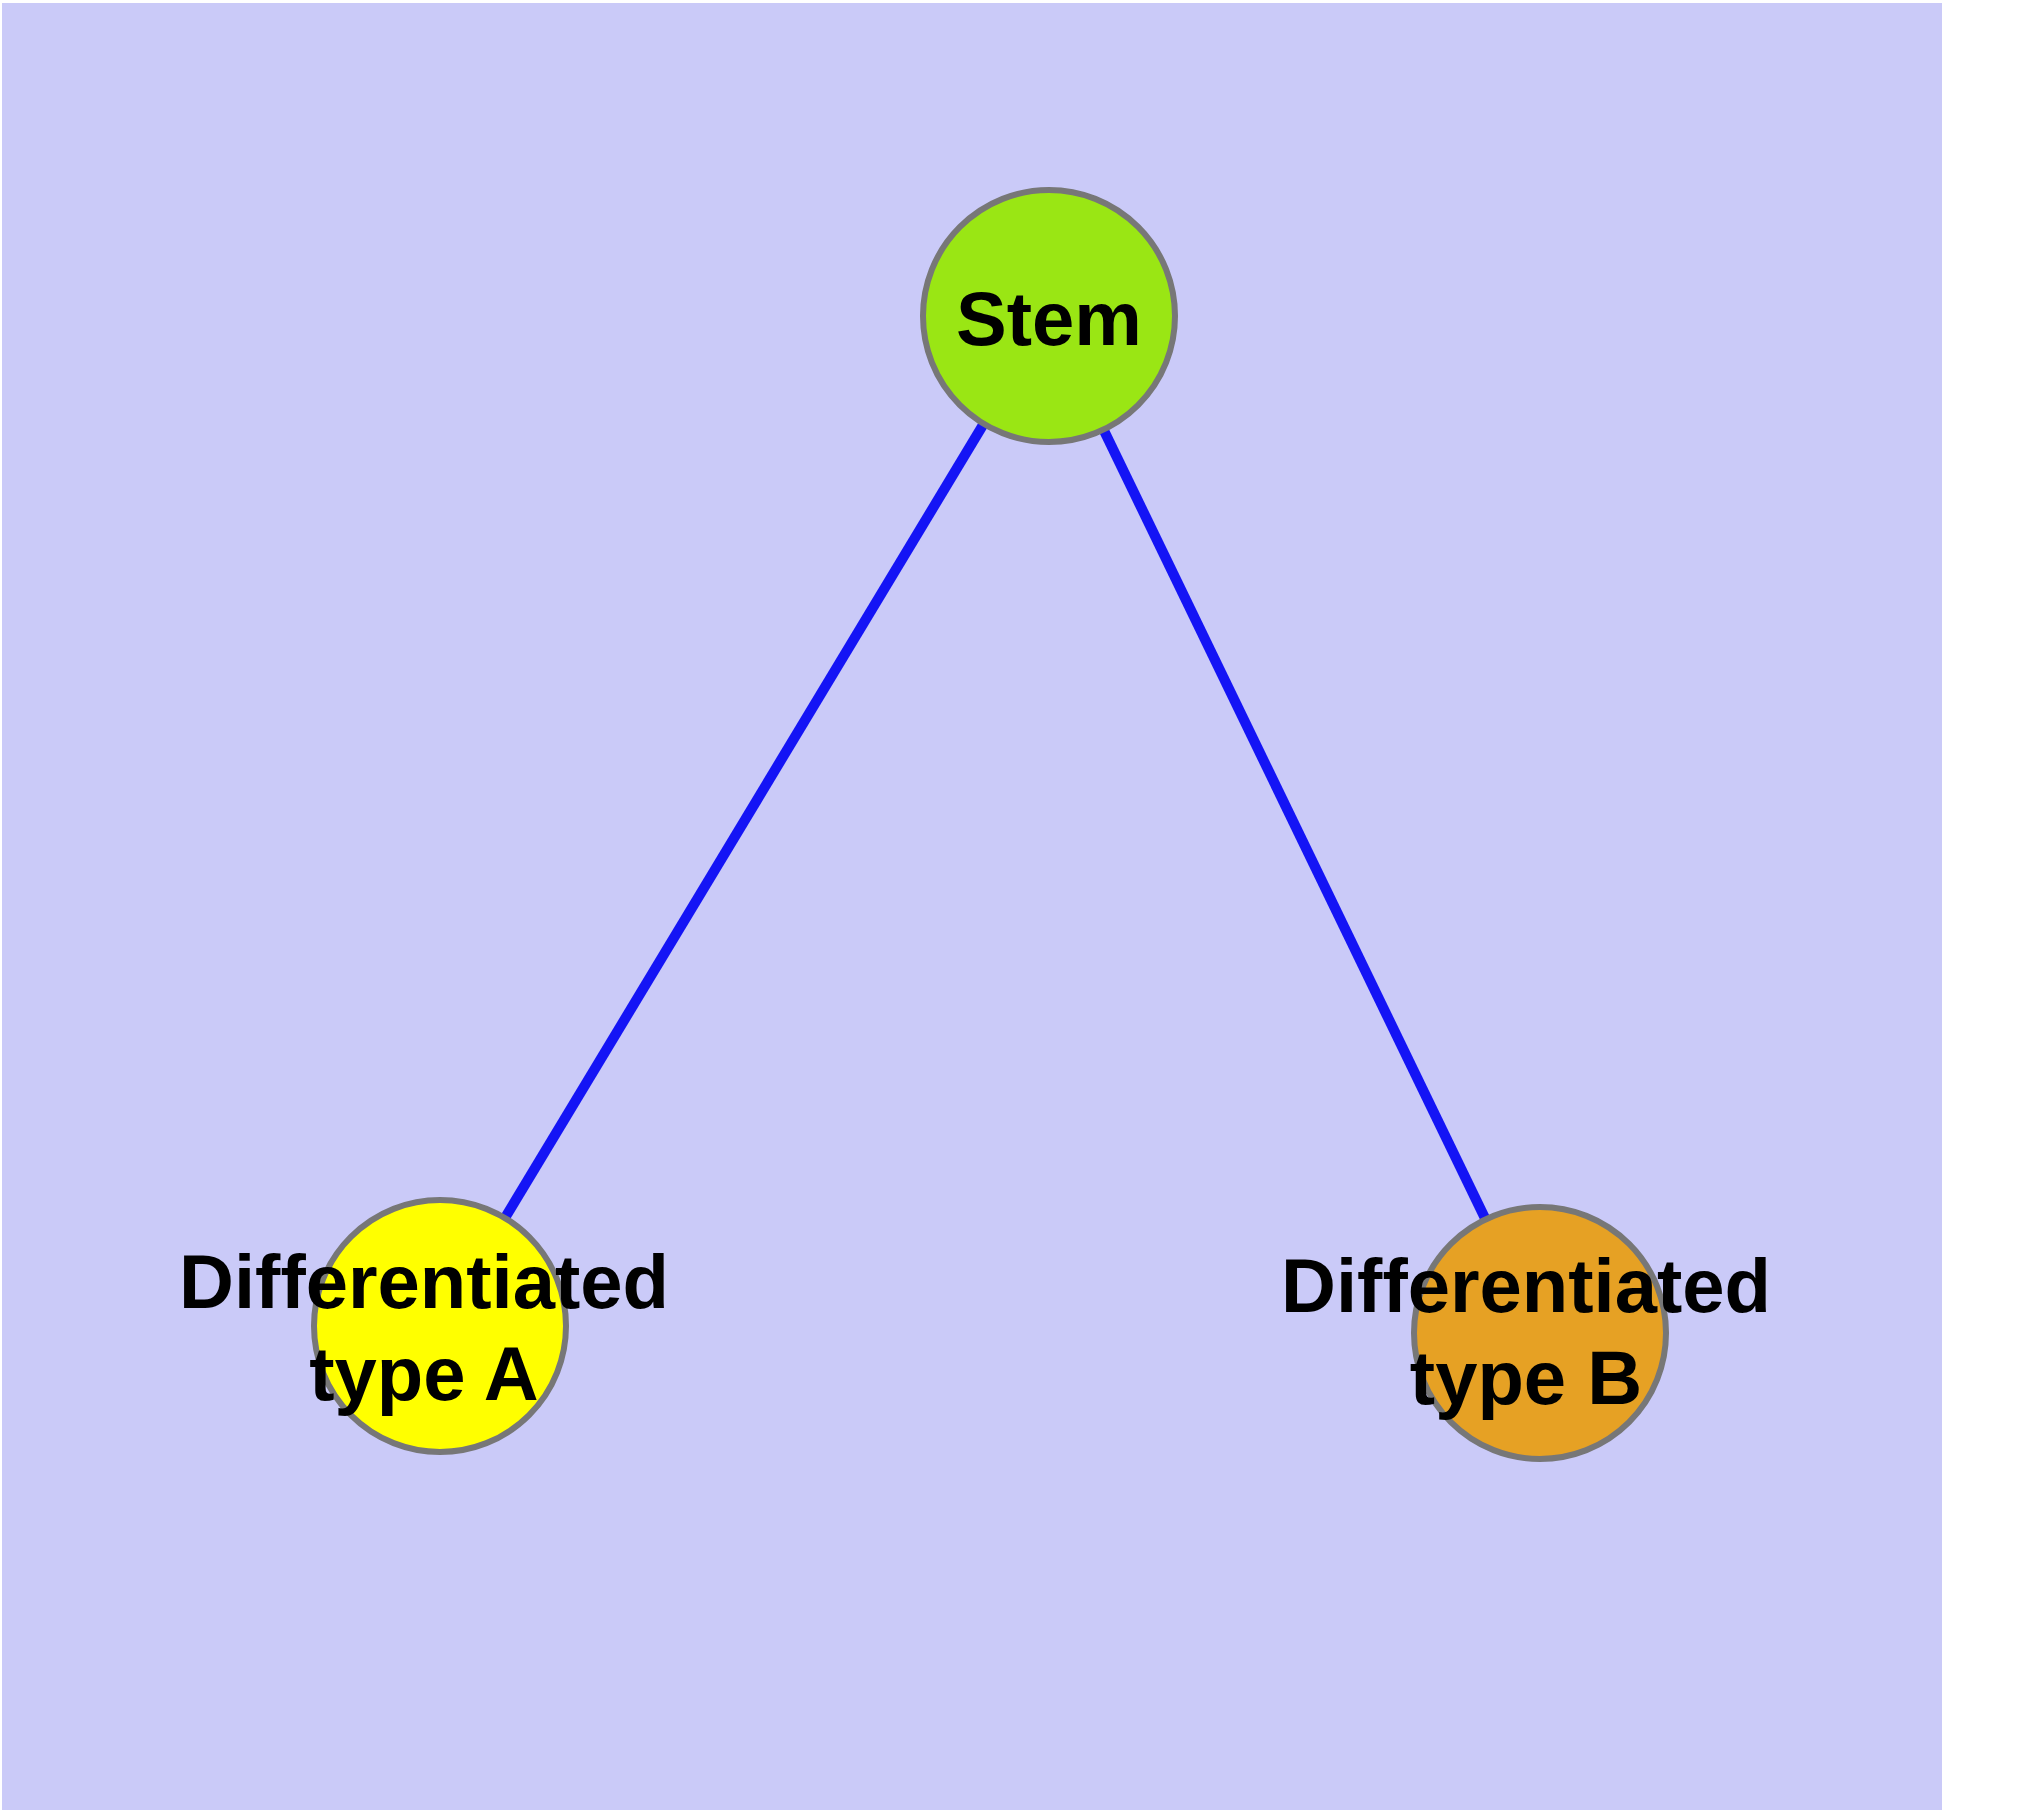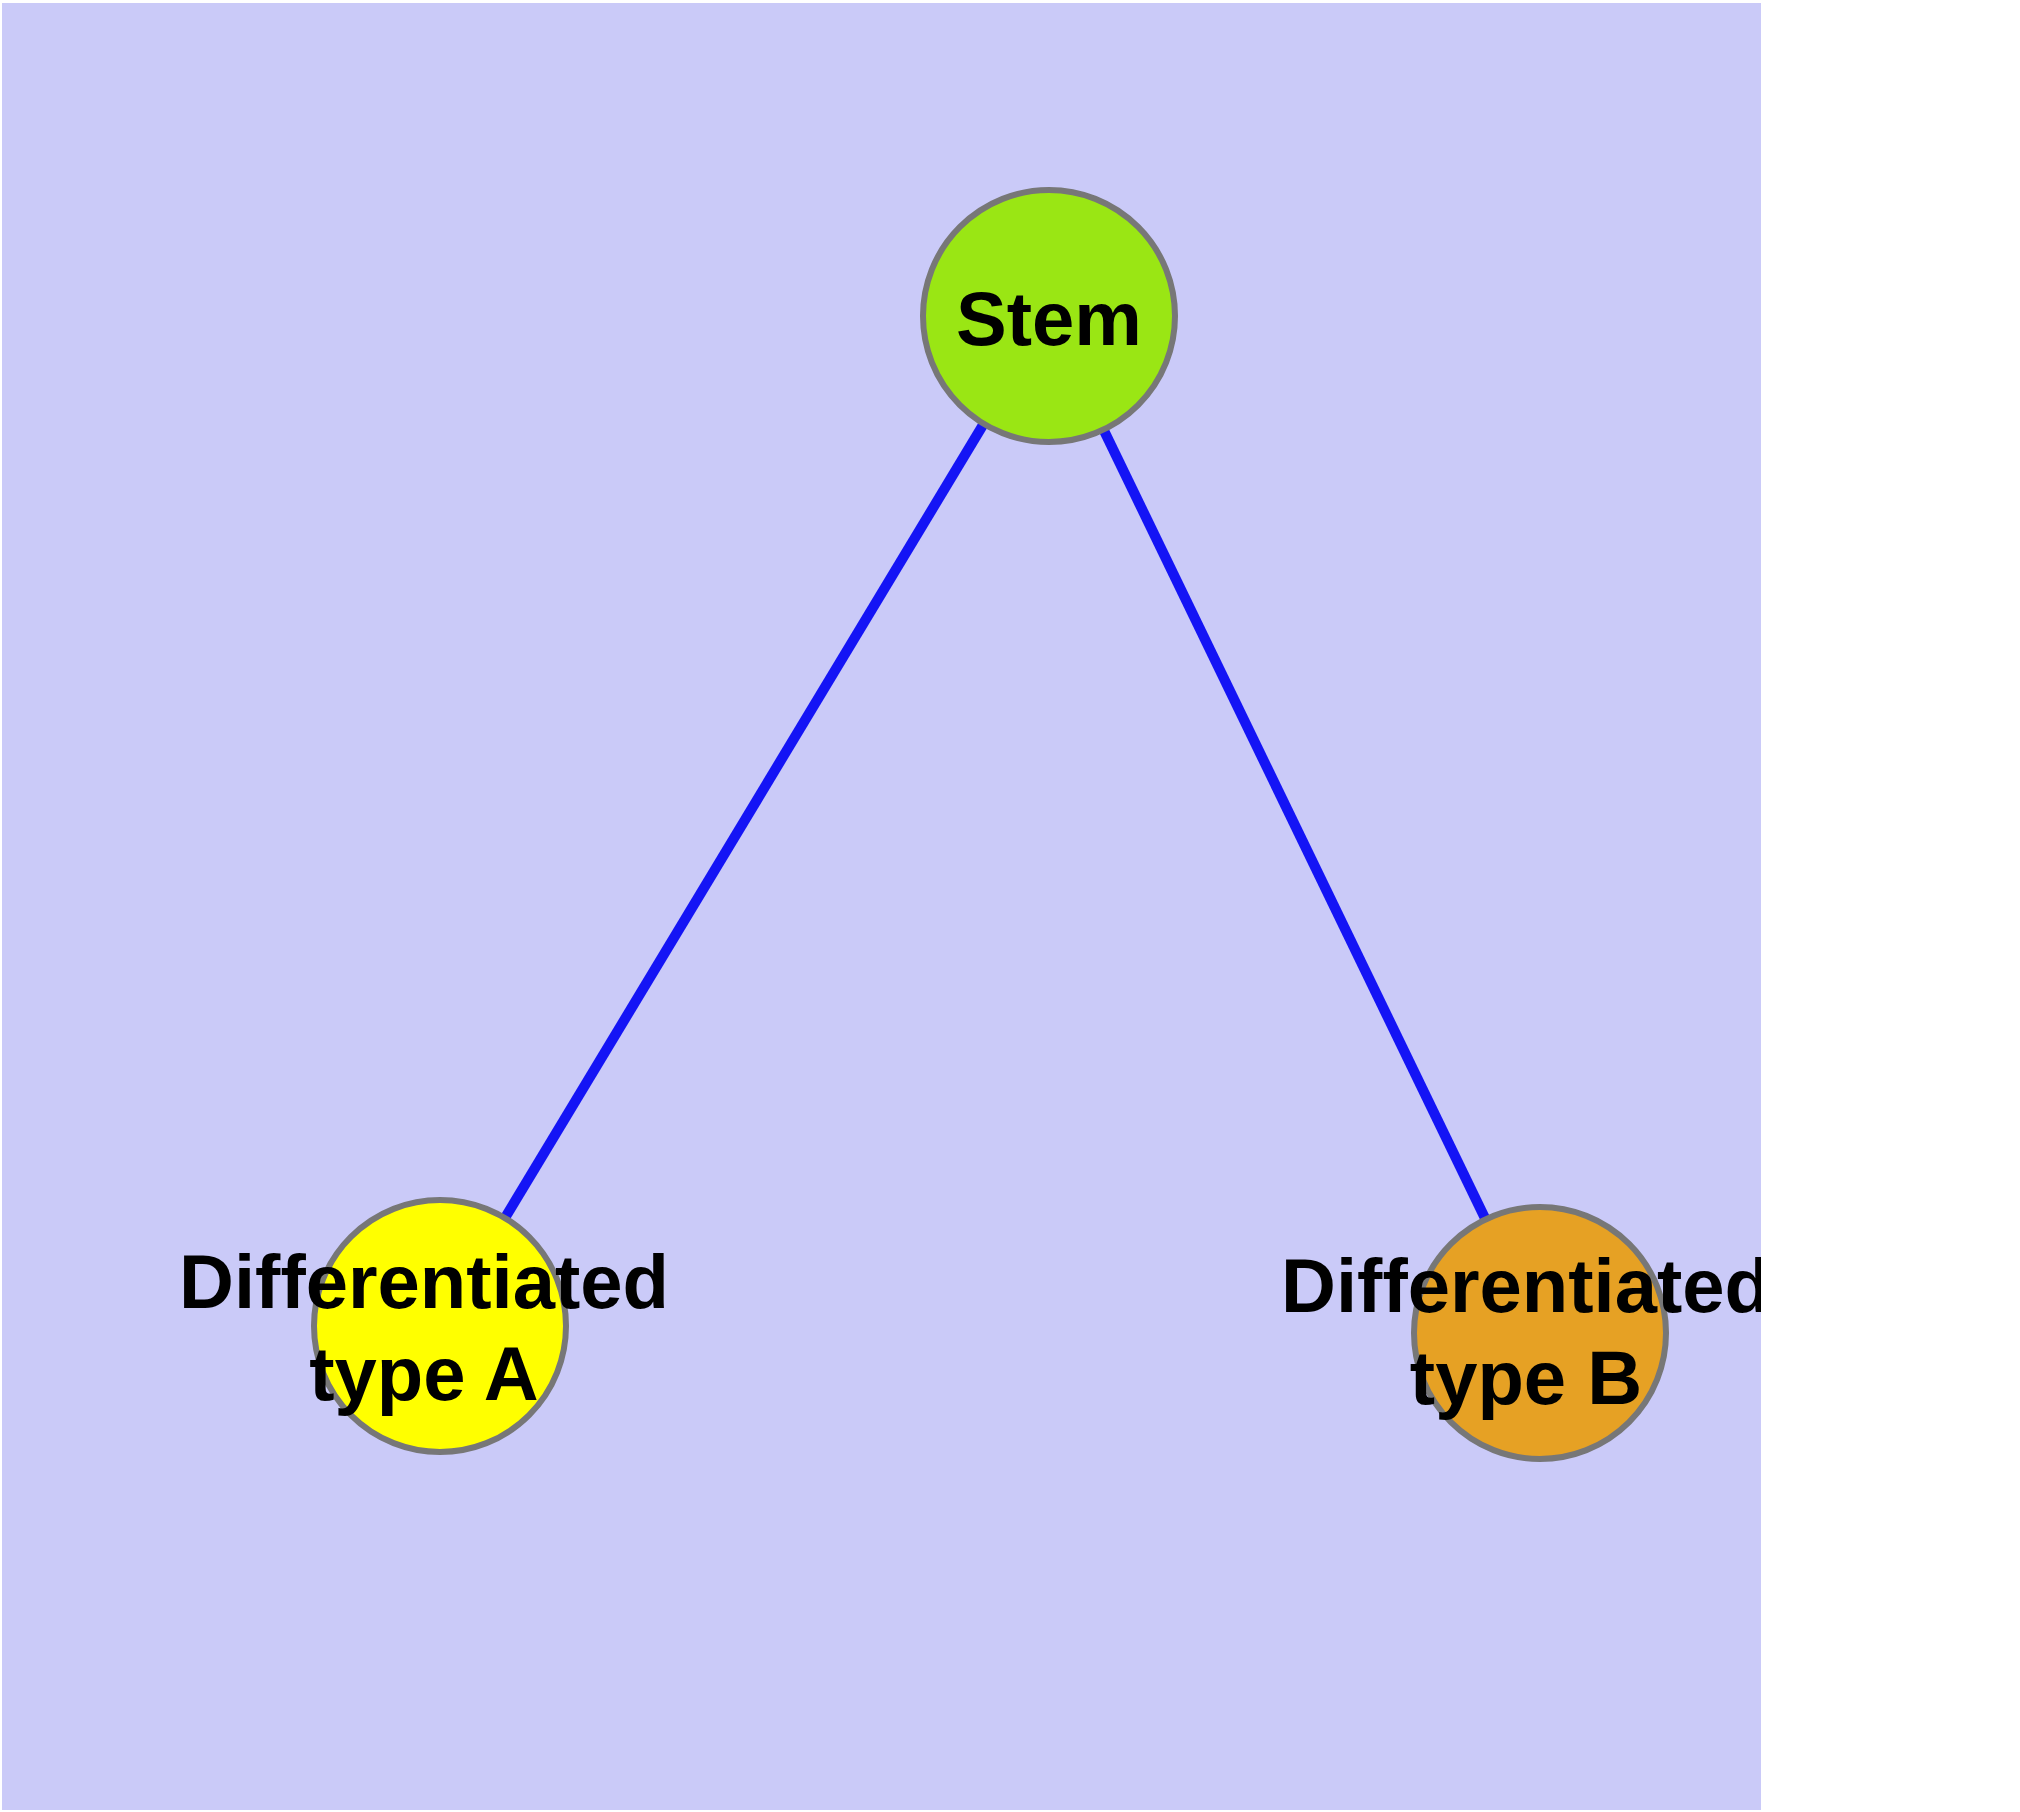--- a/index.html
+++ b/index.html
@@ -3,21 +3,21 @@
 <meta charset="utf-8">
 <style>
   html, body {
     margin: 0;
     padding: 0;
     background: #ffffff;
     font-family: "Liberation Sans", sans-serif;
   }
   .stage {
     position: relative;
-    width: 1761px;
+    width: 1942px;
     height: 1812px;
     background: #ffffff;
     overflow: hidden;
   }
   .plot-bg {
     position: absolute;
     left: 1.7px;
     top: 3.4px;
     width: 2017px;
     height: 1807px;

